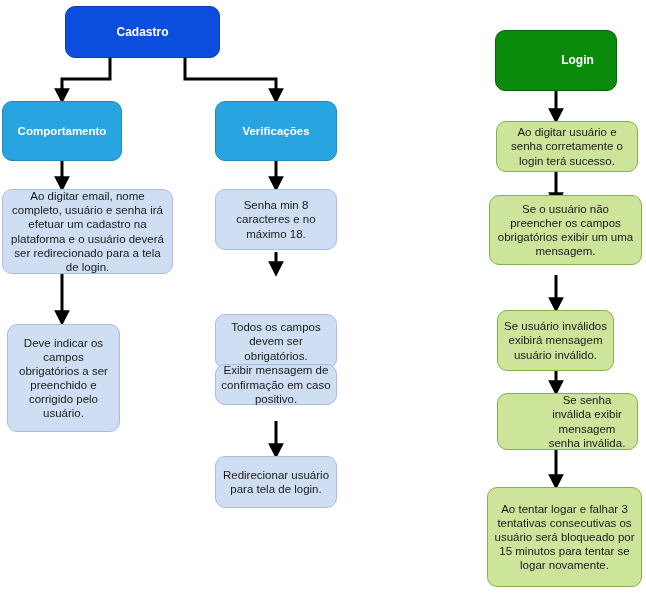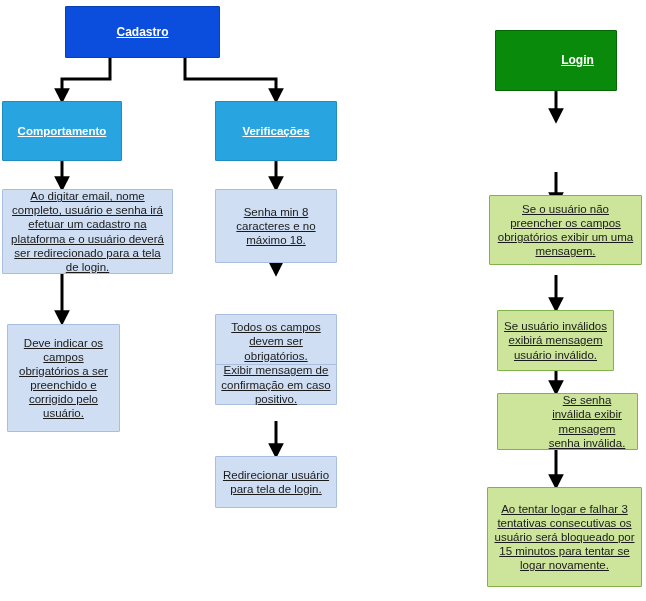--- a/index.html
+++ b/index.html
@@ -19,26 +19,25 @@
     height: 601px;
     background: #ffffff;
   }
   .node {
     position: absolute;
     box-sizing: border-box;
     display: flex;
     align-items: center;
     justify-content: center;
     text-align: center;
-    border-radius: 1px;
+    border-radius: 10px;
     line-height: 1.22;
     white-space: pre-line;
     padding: 2px 5px;
     z-index: 2;
-    text-decoration: underline;
   }
   
   .n-root {
     background: #0b4edd;
     border: 1px solid #0a3fb4;
     color: #ffffff;
     font-weight: bold;
     font-size: 12px;
   }
   
@@ -135,40 +134,43 @@
   </div>
 
   <div class="node n-detail" style="left:2px; top:189px; width:171px; height:85px;">
     <span>Ao digitar email, nome completo, usuário e senha irá efetuar um cadastro na plataforma e o usuário  deverá ser redirecionado para a tela de login.</span>
   </div>
 
   <div class="node n-detail" style="left:7px; top:324px; width:113px; height:108px;">
     <span>Deve indicar os campos obrigatórios a ser preenchido e corrigido pelo usuário.</span>
   </div>
 
-  <div class="node n-detail" style="left:215px; top:189px; width:122px; height:74px;">
+  <div class="node n-detail" style="left:215px; top:189px; width:122px; height:61px;">
     <span>Senha min 8 caracteres e no máximo 18.</span>
   </div>
 
   <div class="node n-detail" style="left:215px; top:274px; width:122px; height:55px;margin-top:40px;">
     <span>Todos os campos devem ser obrigatórios.</span>
   </div>
 
   <div class="node n-detail" style="left:215px; top:364px; width:122px; height:41px;justify-content:flex-end;">
     <span>Exibir mensagem de confirmação em caso positivo.</span>
   </div>
 
   <div class="node n-detail" style="left:215px; top:456px; width:122px; height:52px;">
     <span>Redirecionar usuário para tela de login.</span>
   </div>
 
   <div class="node n-greenroot" style="left:495px; top:30px; width:122px; height:61px;padding-left:48px;">
     <span>Login</span>
   </div>
 
+  <div class="node n-greendetail" style="left:496px; top:121px; width:142px; height:51px;">
+    <span>Ao digitar usuário e senha corretamente o login terá sucesso.</span>
+  </div>
 
   <div class="node n-greendetail" style="left:489px; top:195px; width:153px; height:70px;">
     <span>Se o usuário não preencher os campos obrigatórios exibir um uma mensagem.</span>
   </div>
 
   <div class="node n-greendetail" style="left:497px; top:310px; width:117px; height:61px;">
     <span>Se usuário inválidos exibirá mensagem usuário inválido.</span>
   </div>
 
   <div class="node n-greendetail" style="left:497px; top:393px; width:141px; height:57px;padding-left:44px;">

